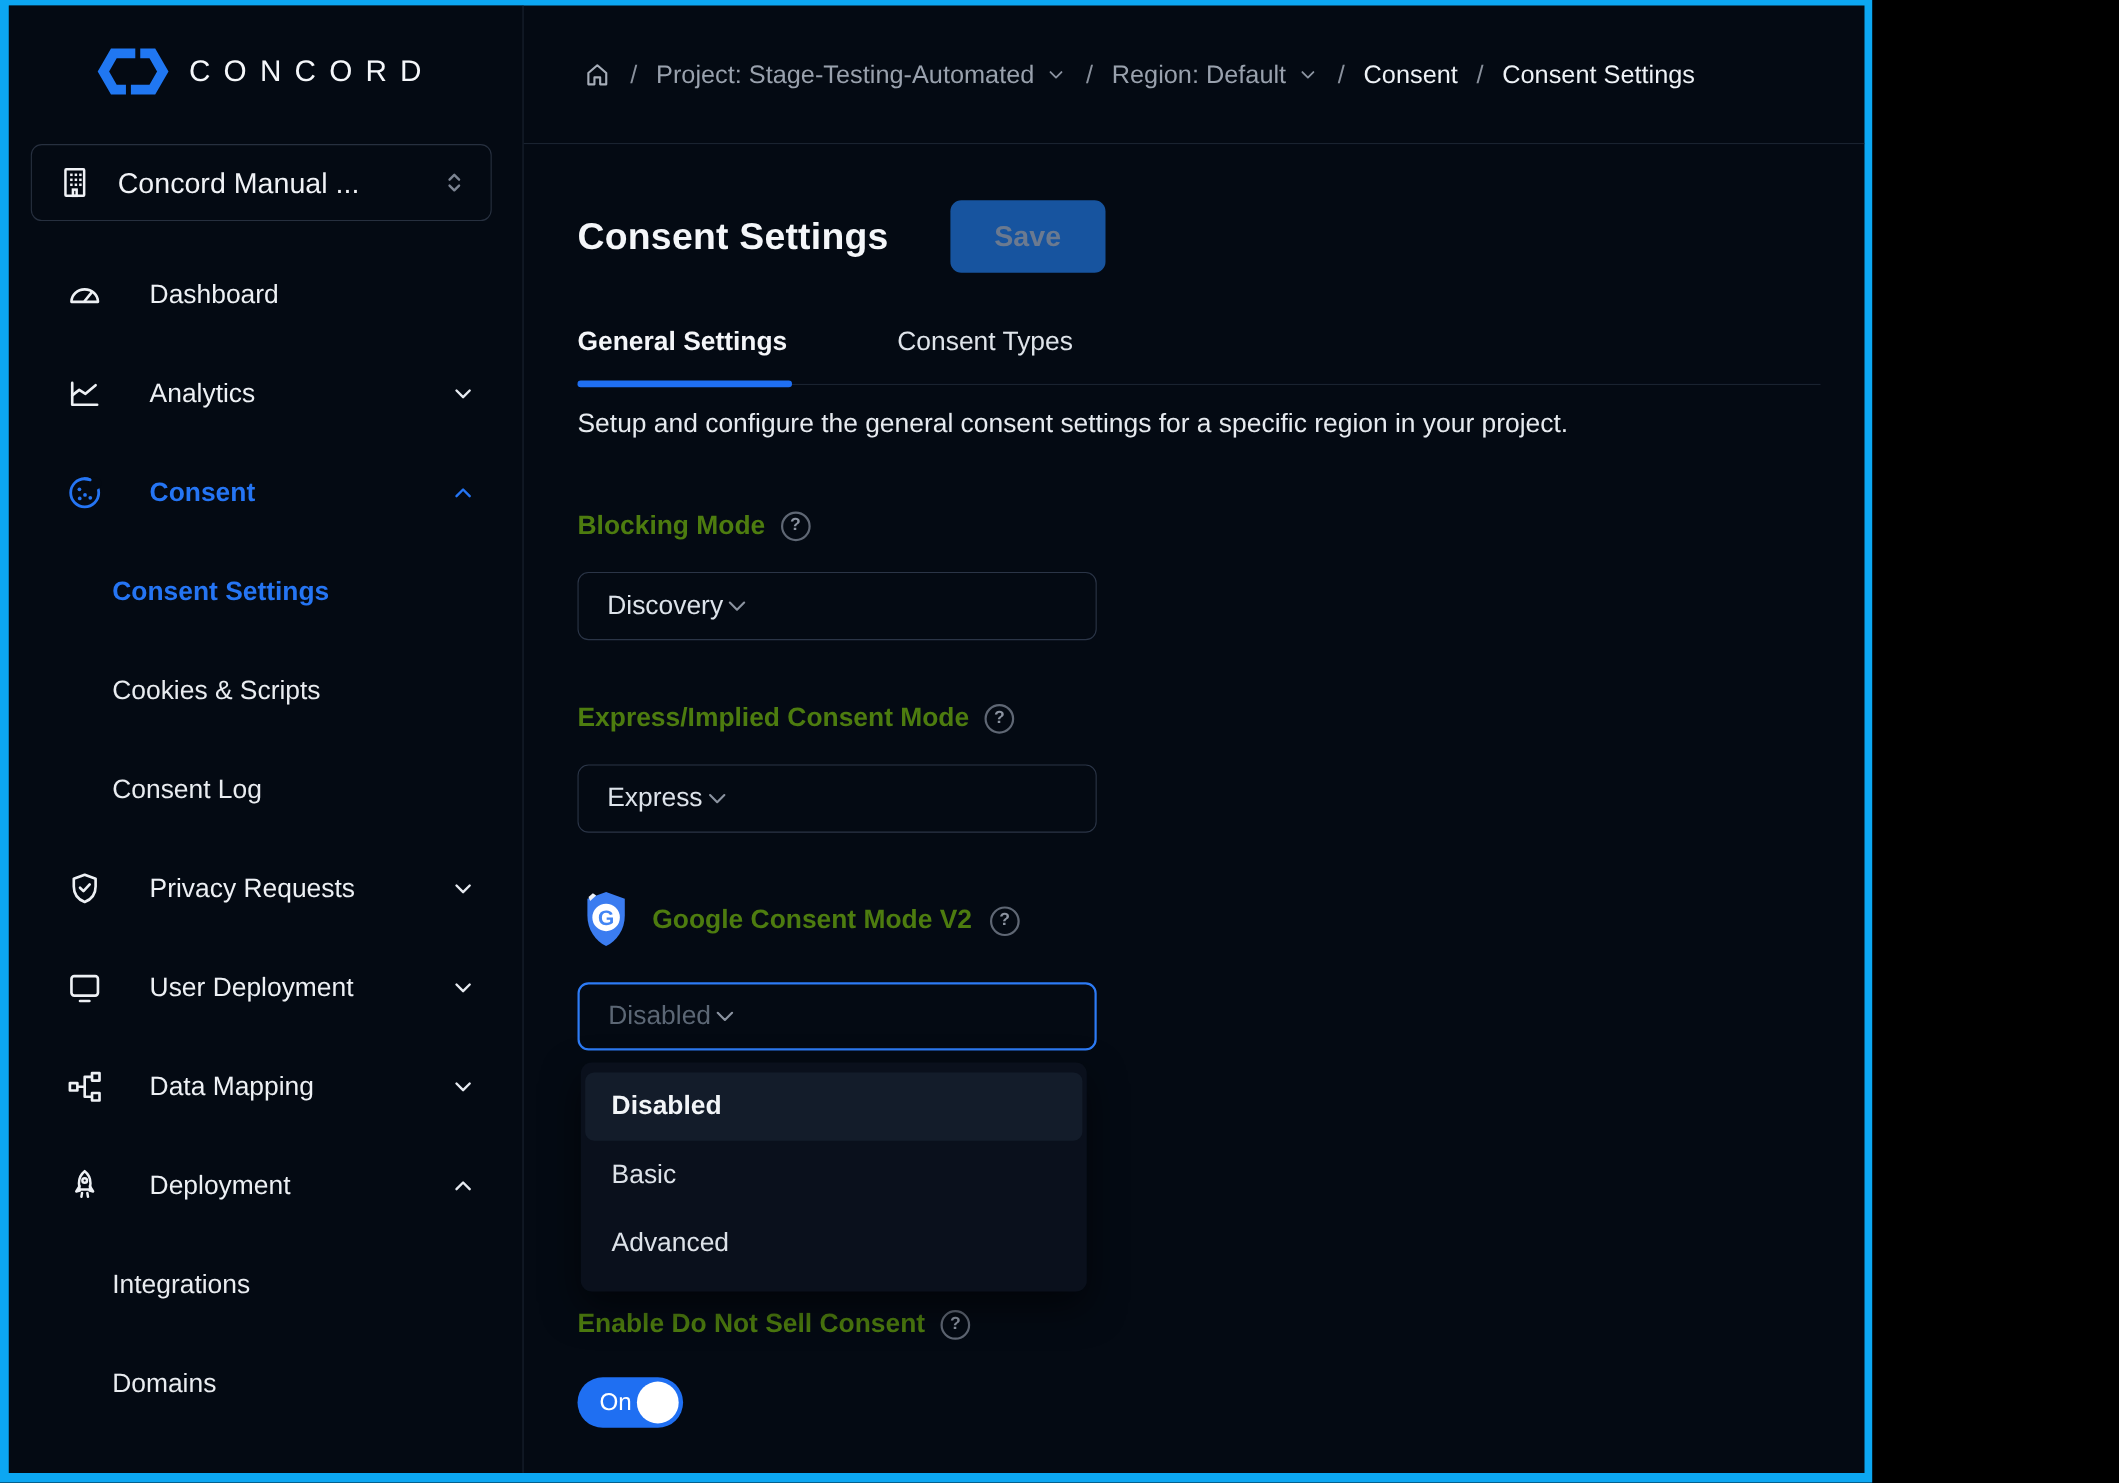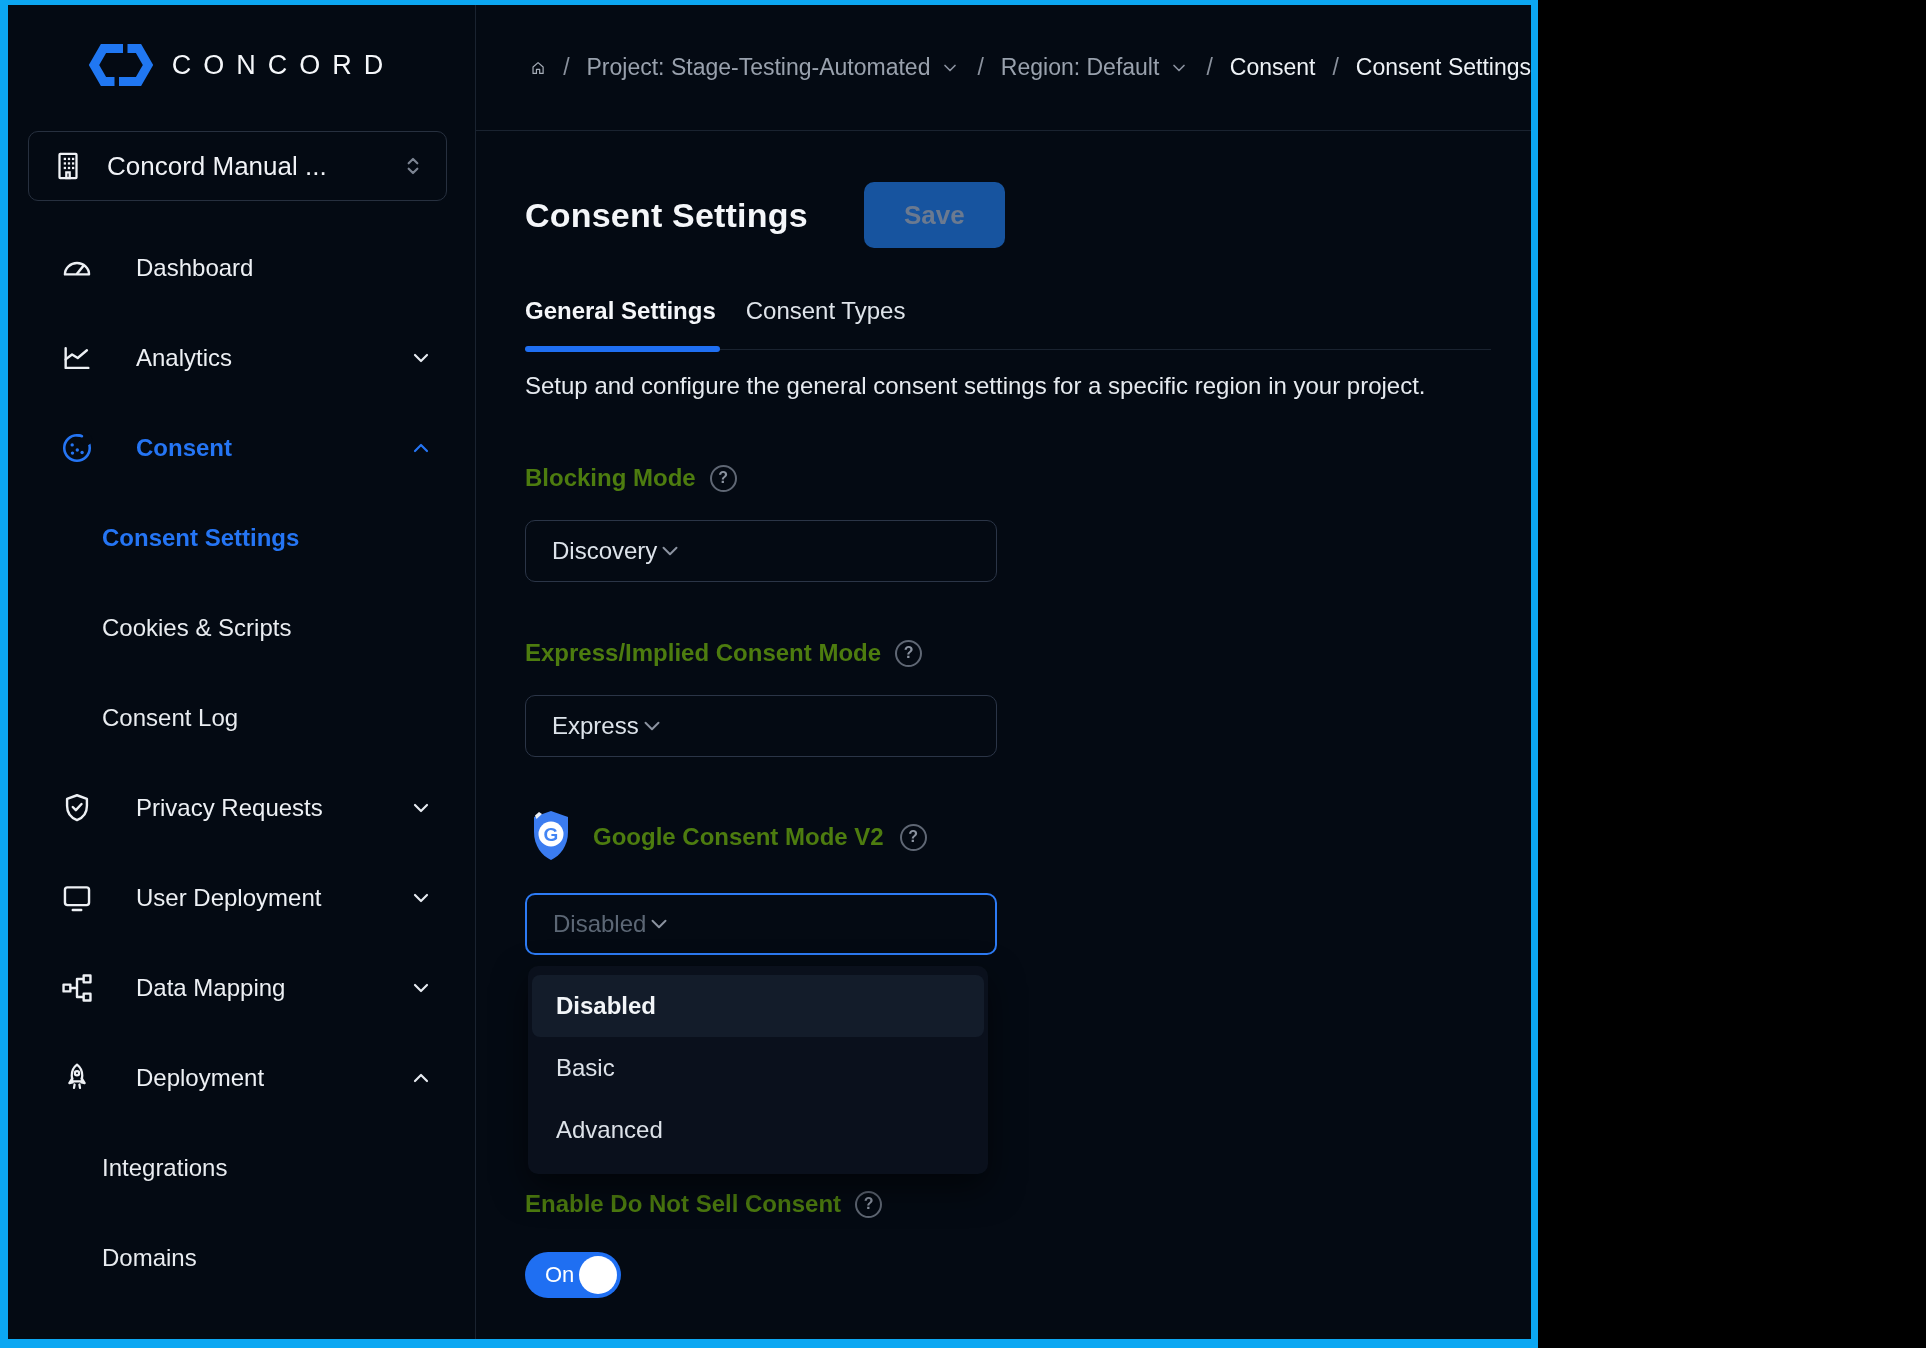--- a/index.html
+++ b/index.html
@@ -1,20 +1,20 @@
 <!DOCTYPE html>
 <html><head>
 <meta charset="utf-8">
 <style>
   * { margin:0; padding:0; box-sizing:border-box; }
   html,body { background:#000; }
   body { font-family:"Liberation Sans", sans-serif; }
 
   .frame{
-    width:1538px; height:1348px;
+    width:1702px; height:1348px;
     border:solid #0ca7f2; border-width:5px 7px 9px 8px;
     background:#040a13; display:flex; overflow:hidden; position:relative;
   }
 
   
   .sidebar{
     width:468px; flex:0 0 468px; background:#040a13;
     border-right:1px solid #1a2330; display:flex; flex-direction:column;
   }
   .logo-row{ margin-top:34px; display:flex; align-items:center; justify-content:center; gap:18px; height:52px; }
@@ -65,21 +65,21 @@
   .content{ padding:50px 40px 0 49px; position:relative; }
 
   .title-row{ display:flex; align-items:center; gap:56px; height:68px; }
   .page-title{ font-size:34px; font-weight:700; color:#f4f6f9; letter-spacing:0.2px; }
   .save-btn{
     width:141px; height:66px; border:none; border-radius:10px;
     background:#17549f; color:#6b7a90; font-size:26px; font-weight:700;
     font-family:"Liberation Sans", sans-serif; cursor:pointer;
   }
 
-  .tabs{ display:flex; gap:30px; margin-top:48px; border-bottom:1px solid #1a2330; }
+  .tabs{ display:flex; gap:100px; margin-top:48px; border-bottom:1px solid #1a2330; }
   .tab{ padding-bottom:24px; font-size:24px; color:#dfe4ea; cursor:pointer; position:relative; }
   .tab.active{ color:#f4f6f9; font-weight:600; }
   .tab.active::after{
     content:""; position:absolute; left:0; right:-4px; bottom:-3px; height:6px;
     border-radius:3px; background:#1f6ff2;
   }
 
   .description{ margin-top:22px; font-size:24px; color:#e6eaef; }
 
   .field{ margin-top:0; }

